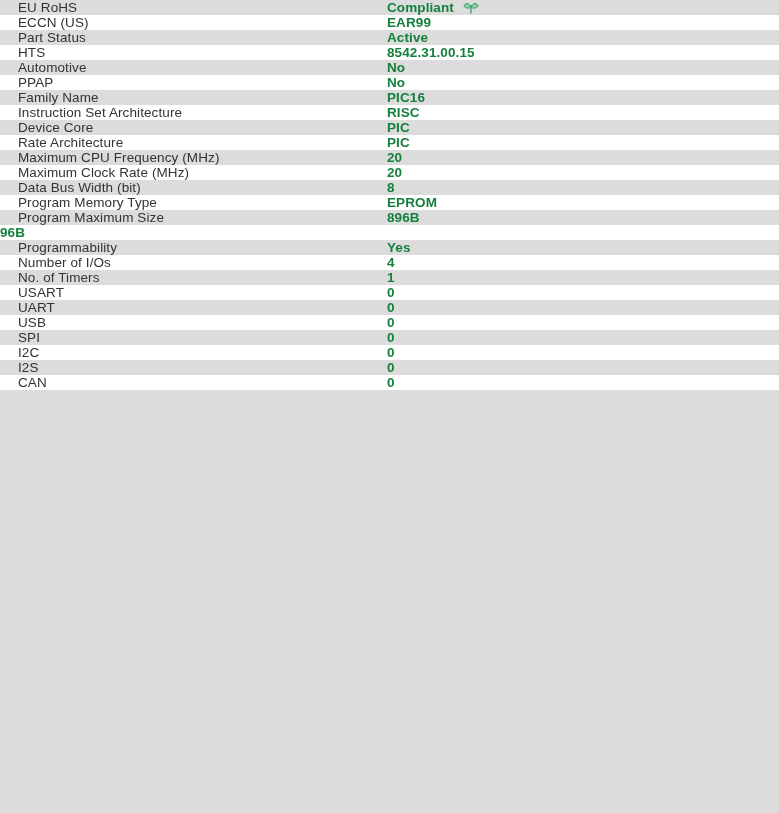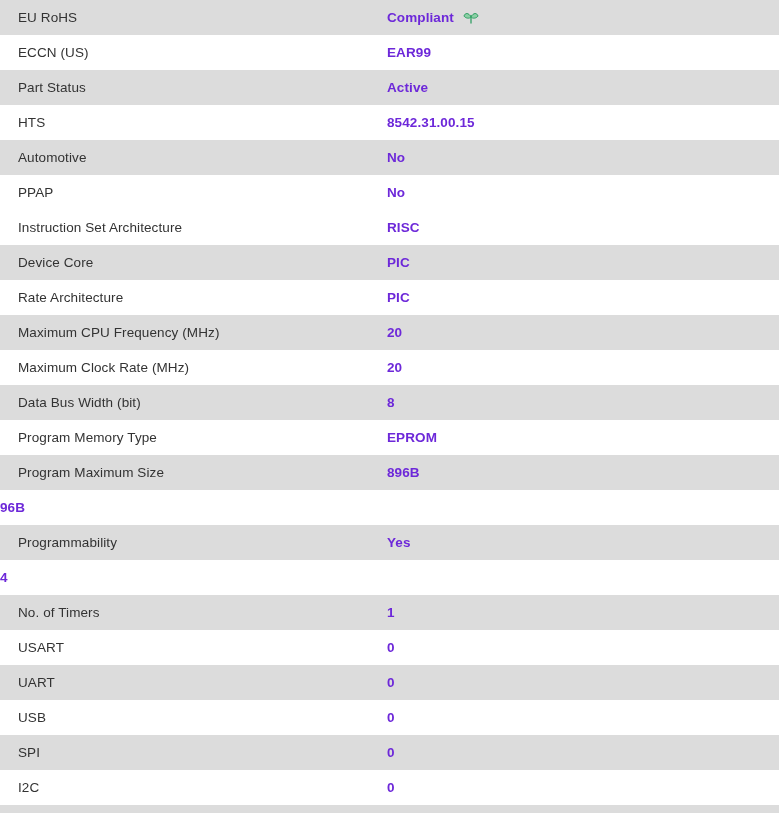--- a/index.html
+++ b/index.html
@@ -11,21 +11,21 @@
   .spec-table {
     width: 779px;
     height: 813px;
     overflow: hidden;
     display: flex;
     flex-direction: column;
     background: #ffffff;
   }
   .spec-row {
     flex: 0 0 auto;
-    height: 35px;
+    height: 15px;
     display: flex;
     align-items: center;
     background: #ffffff;
   }
   .spec-row.alt {
     background: #dcdcdc;
   }
   .spec-label {
     width: 387px;
     padding-left: 18px;
@@ -34,21 +34,21 @@
     font-weight: 400;
     color: #333333;
     letter-spacing: 0.1px;
     white-space: nowrap;
   }
   .spec-value {
     display: flex;
     align-items: center;
     font-size: 13.5px;
     font-weight: 700;
-    color: #6d28d9;
+    color: #15803d;
     letter-spacing: 0.1px;
     white-space: nowrap;
   }
   .rohs-icon {
     display: inline-flex;
     align-items: center;
     margin-left: 9px;
     cursor: pointer;
   }
   .row-filler {
@@ -89,20 +89,24 @@
   <div class="spec-row alt">
     <span class="spec-label">Automotive</span>
     <span class="spec-value">No</span>
   </div>
 
   <div class="spec-row">
     <span class="spec-label">PPAP</span>
     <span class="spec-value">No</span>
   </div>
 
+  <div class="spec-row alt">
+    <span class="spec-label">Family Name</span>
+    <span class="spec-value">PIC16</span>
+  </div>
 
   <div class="spec-row">
     <span class="spec-label">Instruction Set Architecture</span>
     <span class="spec-value">RISC</span>
   </div>
 
   <div class="spec-row alt">
     <span class="spec-label">Device Core</span>
     <span class="spec-value">PIC</span>
   </div>
@@ -140,20 +144,21 @@
   <div class="spec-row">
     <span class="spec-value">96B</span>
   </div>
 
   <div class="spec-row alt">
     <span class="spec-label">Programmability</span>
     <span class="spec-value">Yes</span>
   </div>
 
   <div class="spec-row">
+    <span class="spec-label">Number of I/Os</span>
     <span class="spec-value">4</span>
   </div>
 
   <div class="spec-row alt">
     <span class="spec-label">No. of Timers</span>
     <span class="spec-value">1</span>
   </div>
 
   <div class="spec-row">
     <span class="spec-label">USART</span>

